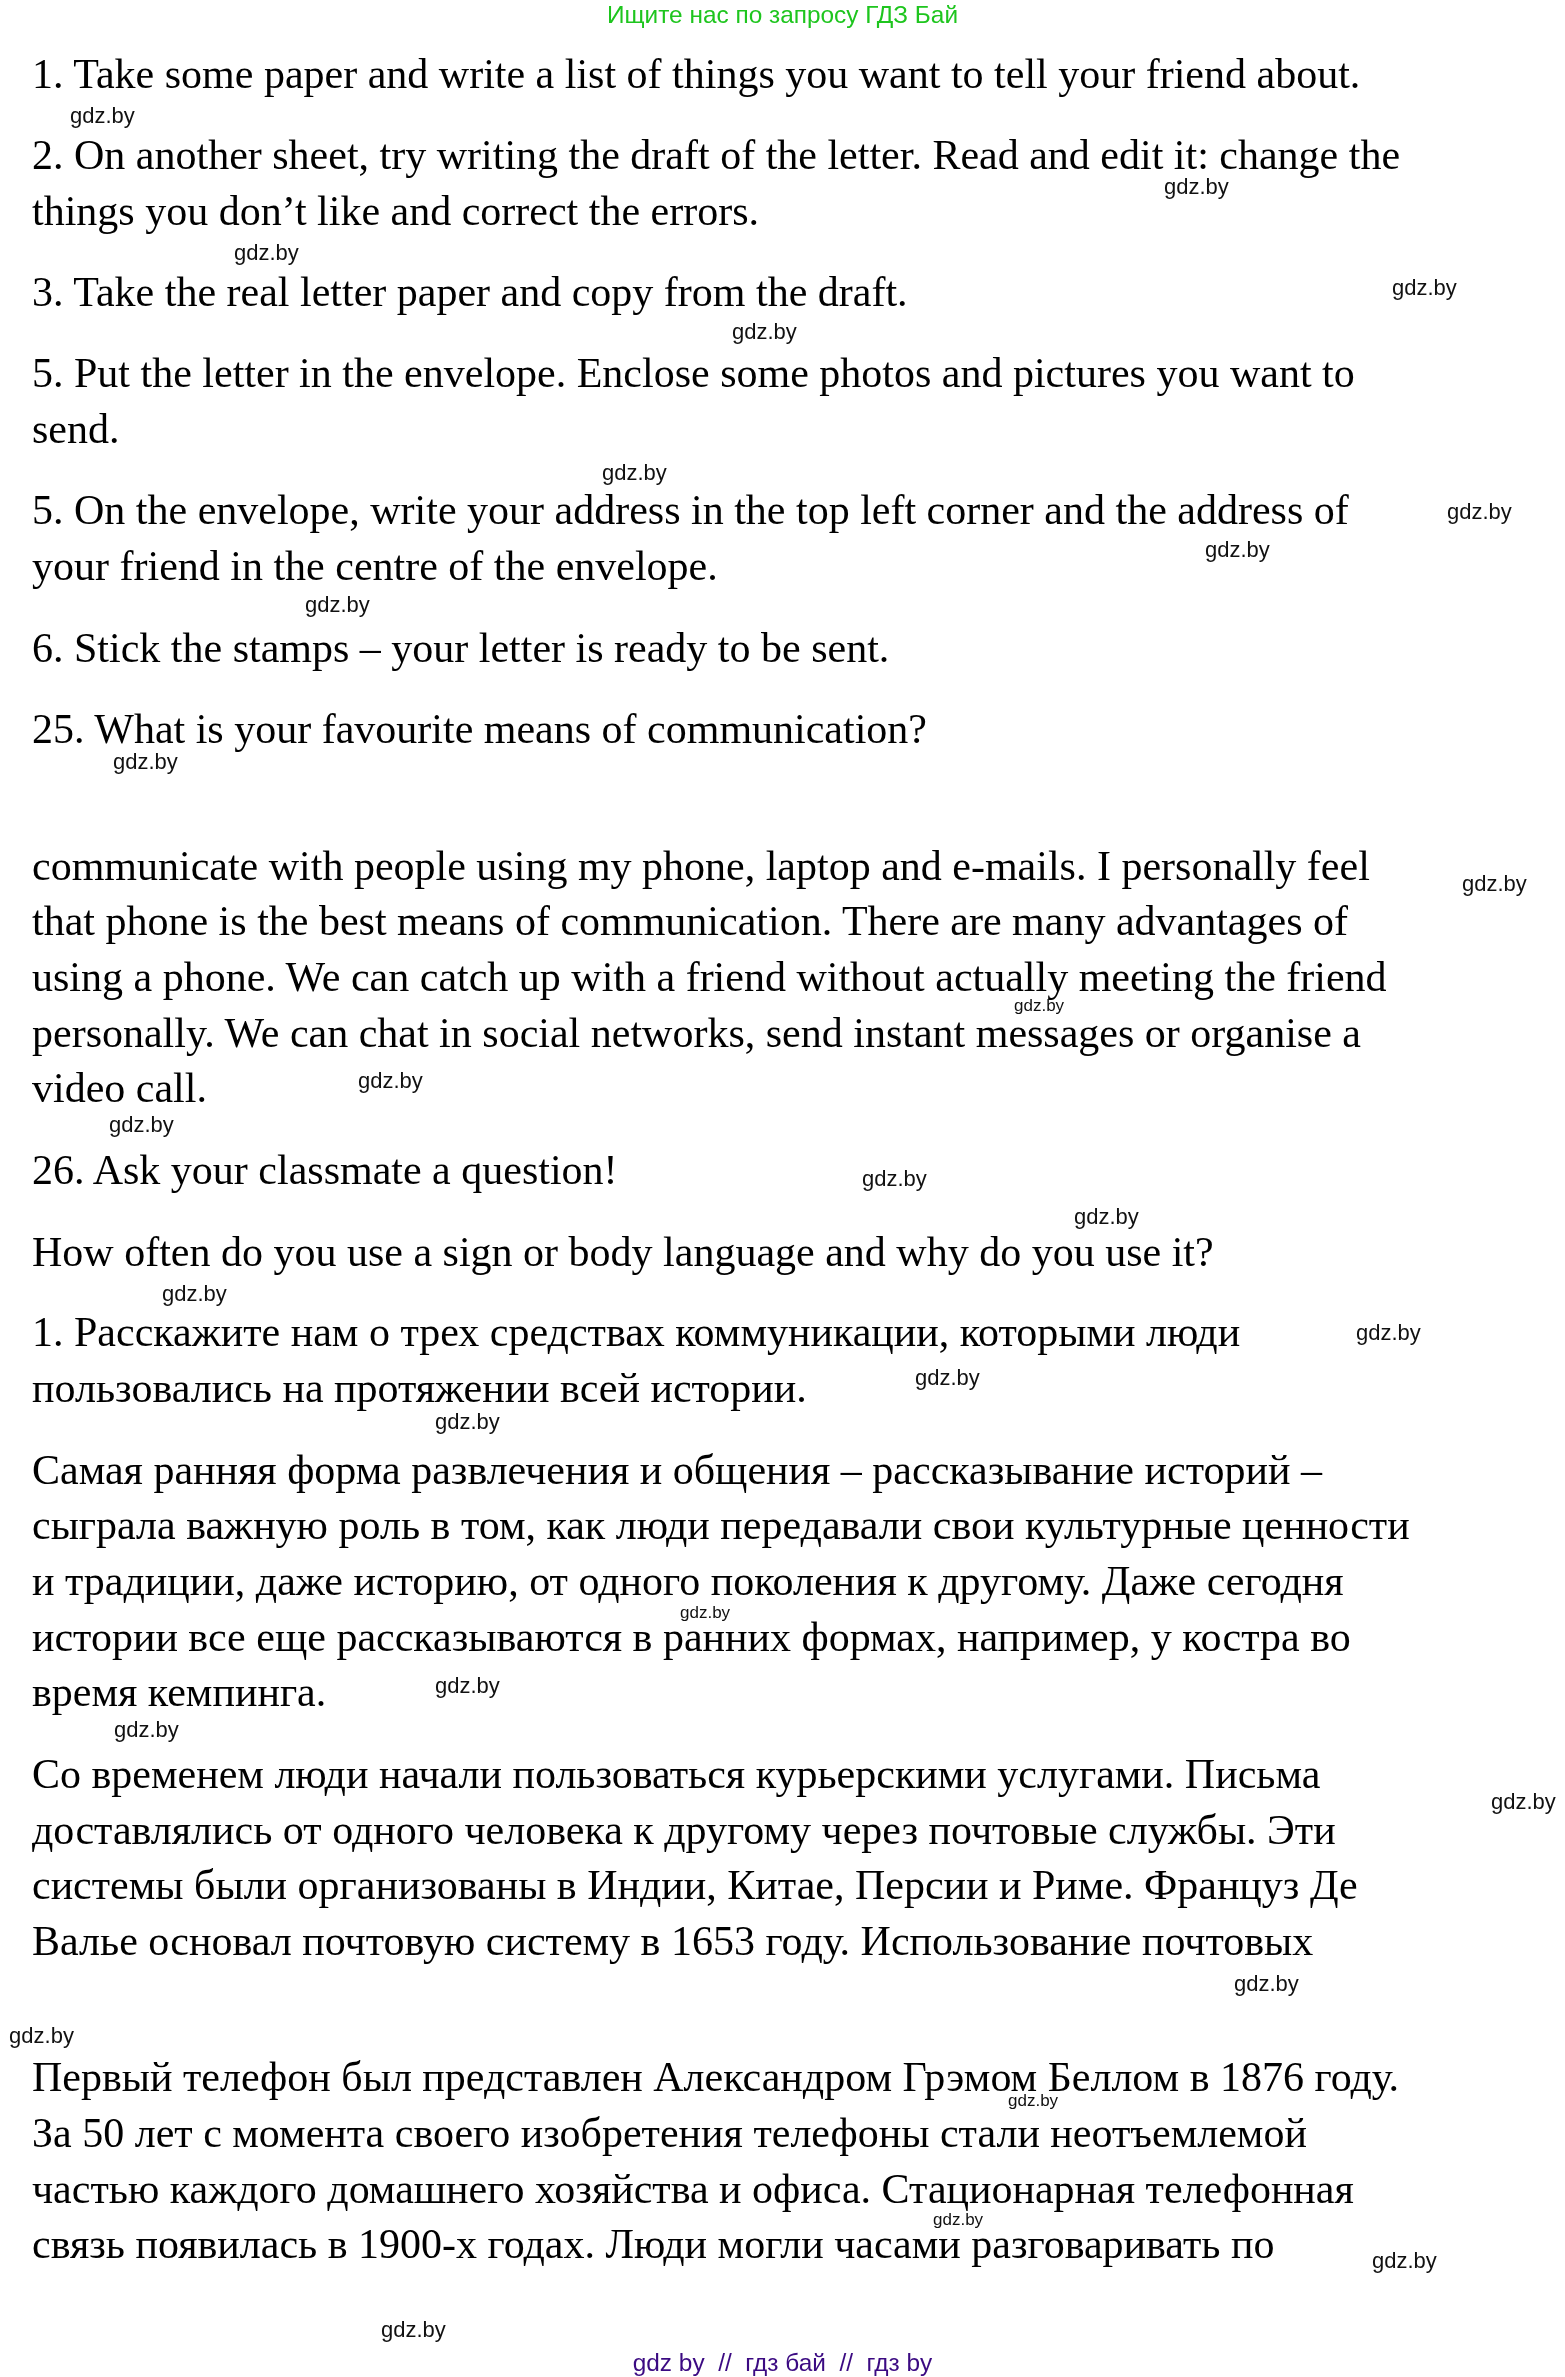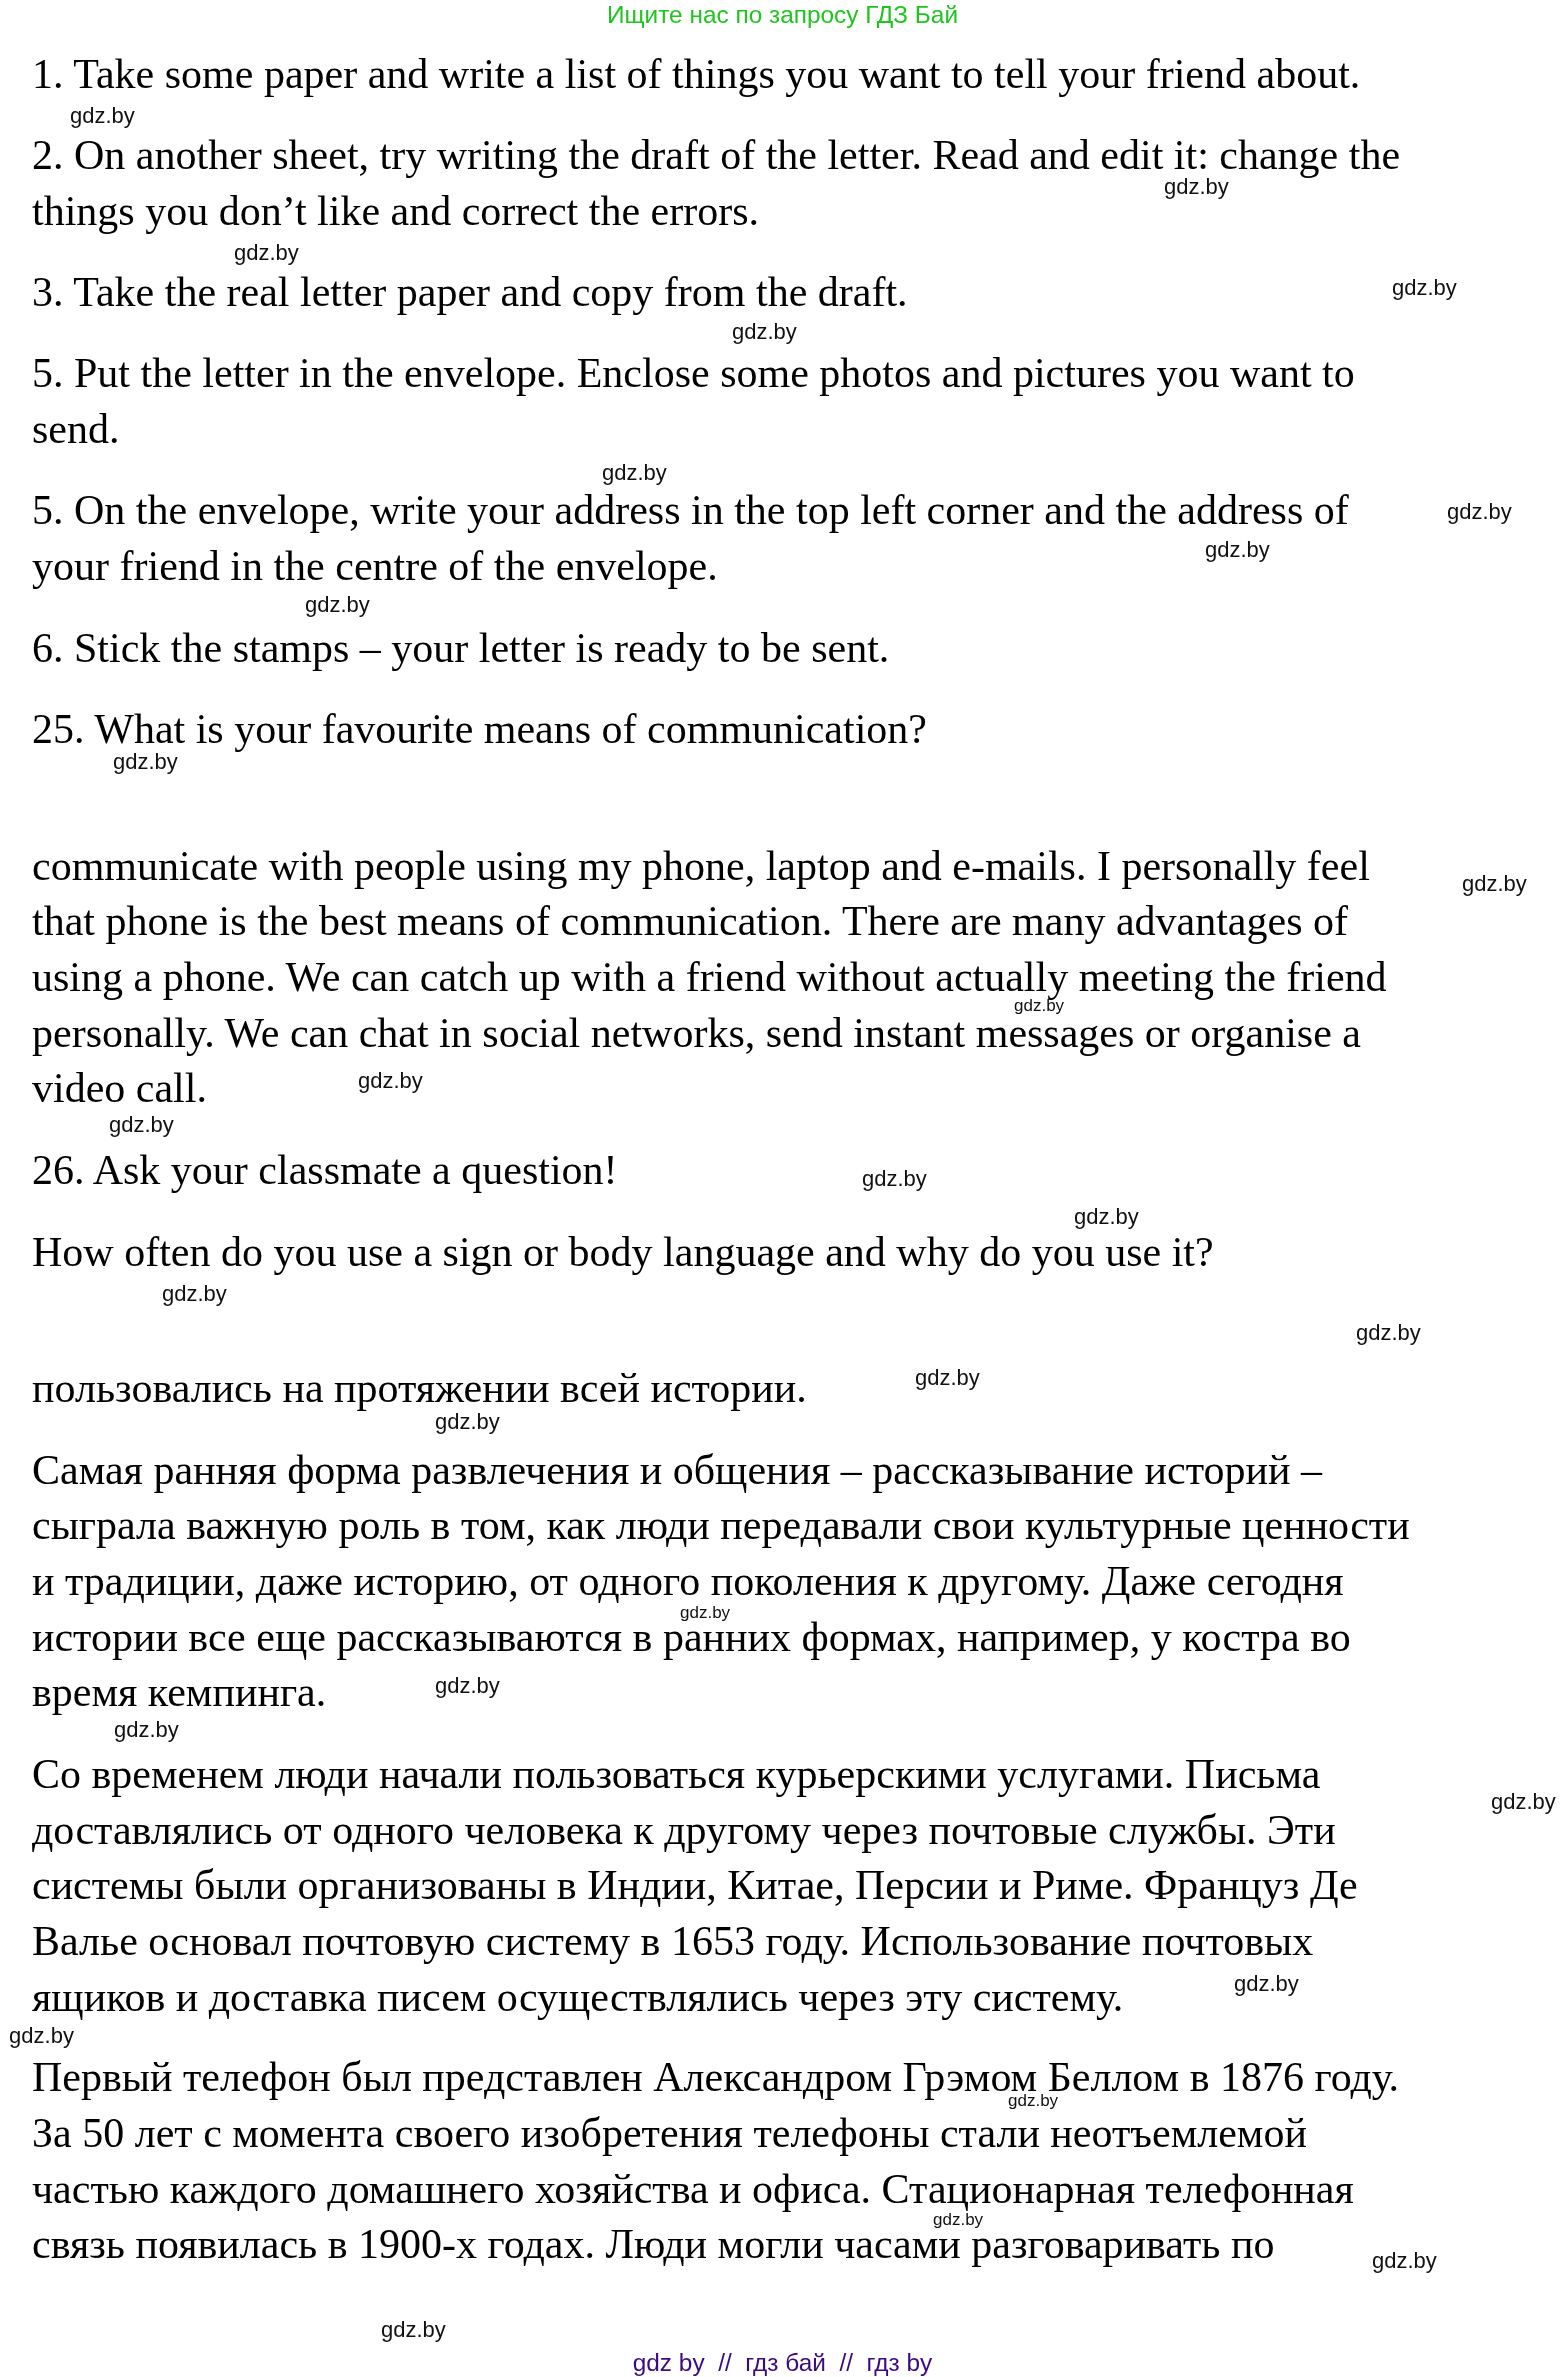--- a/index.html
+++ b/index.html
@@ -44,31 +44,31 @@
   <div class="line" style="top:542px">your friend in the centre of the envelope.</div>
   <div class="line" style="top:624px">6. Stick the stamps – your letter is ready to be sent.</div>
   <div class="line" style="top:705px">25. What is your favourite means of communication?</div>
   <div class="line" style="top:842px">communicate with people using my phone, laptop and e-mails. I personally feel</div>
   <div class="line" style="top:897px">that phone is the best means of communication. There are many advantages of</div>
   <div class="line" style="top:953px">using a phone. We can catch up with a friend without actually meeting the friend</div>
   <div class="line" style="top:1009px">personally. We can chat in social networks, send instant messages or organise a</div>
   <div class="line" style="top:1064px">video call.</div>
   <div class="line" style="top:1146px">26. Ask your classmate a question!</div>
   <div class="line" style="top:1228px">How often do you use a sign or body language and why do you use it?</div>
+  <div class="line" style="top:1308px">1. Расскажите нам о трех средствах коммуникации, которыми люди</div>
   <div class="line" style="top:1364px">пользовались на протяжении всей истории.</div>
   <div class="line" style="top:1446px">Самая ранняя форма развлечения и общения – рассказывание историй –</div>
   <div class="line" style="top:1501px">сыграла важную роль в том, как люди передавали свои культурные ценности</div>
   <div class="line" style="top:1557px">и традиции, даже историю, от одного поколения к другому. Даже сегодня</div>
   <div class="line" style="top:1613px">истории все еще рассказываются в ранних формах, например, у костра во</div>
   <div class="line" style="top:1668px">время кемпинга.</div>
   <div class="line" style="top:1750px">Со временем люди начали пользоваться курьерскими услугами. Письма</div>
   <div class="line" style="top:1806px">доставлялись от одного человека к другому через почтовые службы. Эти</div>
   <div class="line" style="top:1861px">системы были организованы в Индии, Китае, Персии и Риме. Француз Де</div>
   <div class="line" style="top:1917px">Валье основал почтовую систему в 1653 году. Использование почтовых</div>
-  <div class="line" style="top:1973px">ящиков и доставка писем осуществлялись через эту систему.</div>
   <div class="line" style="top:2053px">Первый телефон был представлен Александром Грэмом Беллом в 1876 году.</div>
   <div class="line" style="top:2109px">За 50 лет с момента своего изобретения телефоны стали неотъемлемой</div>
   <div class="line" style="top:2165px">частью каждого домашнего хозяйства и офиса. Стационарная телефонная</div>
   <div class="line" style="top:2220px">связь появилась в 1900-х годах. Люди могли часами разговаривать по</div>
 
   <div class="wm" style="left:70px;top:104px">gdz.by</div>
   <div class="wm" style="left:1164px;top:175px">gdz.by</div>
   <div class="wm" style="left:234px;top:241px">gdz.by</div>
   <div class="wm" style="left:1392px;top:276px">gdz.by</div>
   <div class="wm" style="left:732px;top:320px">gdz.by</div>

